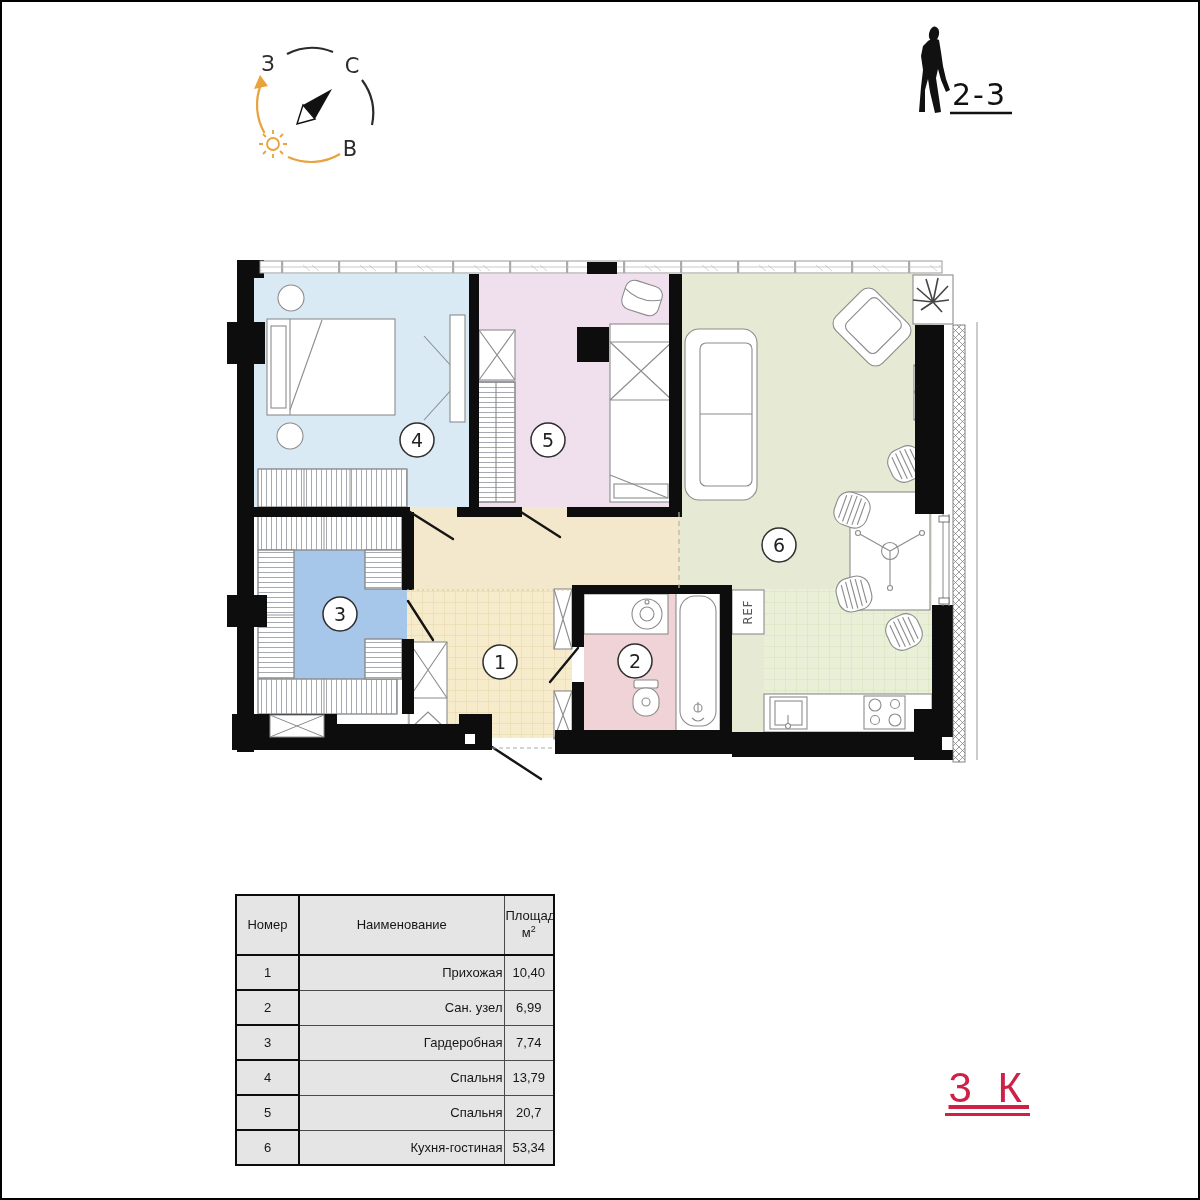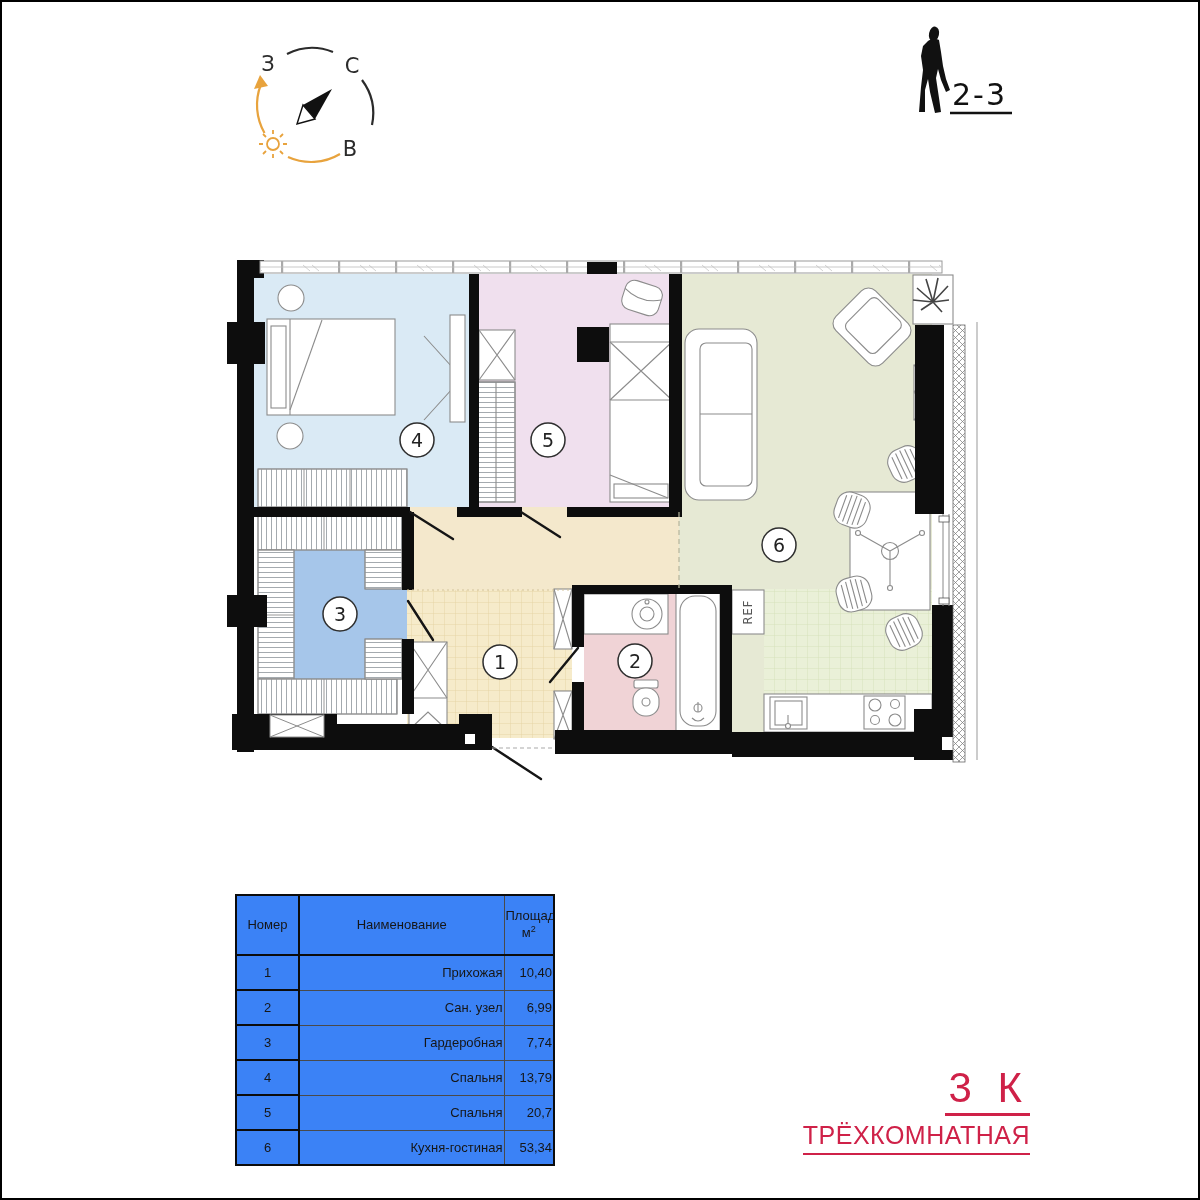--- a/index.html
+++ b/index.html
@@ -3,32 +3,32 @@
 <meta charset="utf-8">
 <style>
   html,body{margin:0;padding:0;background:#fff;}
   .page{position:relative;width:1200px;height:1200px;background:#fff;box-sizing:border-box;
         border:2px solid #000;font-family:"Liberation Sans",sans-serif;overflow:hidden;}
   svg{position:absolute;display:block;}
   .compass{left:228px;top:22px;}
   .person{left:898px;top:20px;}
   .plan{left:222px;top:248px;}
   .legend{position:absolute;left:233px;top:892px;width:318px;border-collapse:collapse;
-          table-layout:fixed;font-size:13px;color:#161616;background:#3b82f6;border:2.5px solid #0c0c0c;}
+          table-layout:fixed;font-size:13px;color:#161616;background:#e5e5e5;border:2.5px solid #0c0c0c;}
   .legend th,.legend td{border:1px solid #4a4a4a;overflow:hidden;}
   .legend thead th{height:56px;font-weight:normal;border-bottom:2.5px solid #0c0c0c;line-height:1.25;}
   .legend td{height:31px;}
   .legend .num{border-left:2.5px solid #0c0c0c;border-right:2.5px solid #0c0c0c;
                border-top:2px solid #0c0c0c;border-bottom:2px solid #0c0c0c;text-align:center;}
   .legend .nm{text-align:right;padding-left:8px;}
-  .legend .ar{text-align:right;}
+  .legend .ar{text-align:center;}
   .legend sup{font-size:9px;}
   .apt{position:absolute;right:168px;top:1063px;text-align:right;color:#cf2148;}
   .apt-short{display:inline-block;font-size:42px;letter-spacing:7px;padding:0 1px 2px 4px;
-             border-bottom:3px solid #cf2148;}
+             border-bottom:3px solid #cf2148;text-decoration:underline;}
   .apt-name{display:inline-block;font-size:25px;letter-spacing:.5px;margin-top:6px;
             padding-bottom:3px;border-bottom:2px solid #cf2148;}
   .apt div{line-height:1.1;}
   text{font-family:"DejaVu Sans",sans-serif;}
 </style>
 </head>
 <body>
 
 <div class="page">
 
@@ -382,16 +382,15 @@
       <tr>
         <td class="num">6</td>
         <td class="nm">Кухня-гостиная</td>
         <td class="ar">53,34</td>
       </tr>
     </tbody>
   </table>
 
   <div class="apt">
     <div><span class="apt-short">3 К</span></div>
-    <div><span class="apt-name">ТРЁХКОМНАТНАЯ</span></div>
   </div>
 
 </div>
 
 </body></html>

